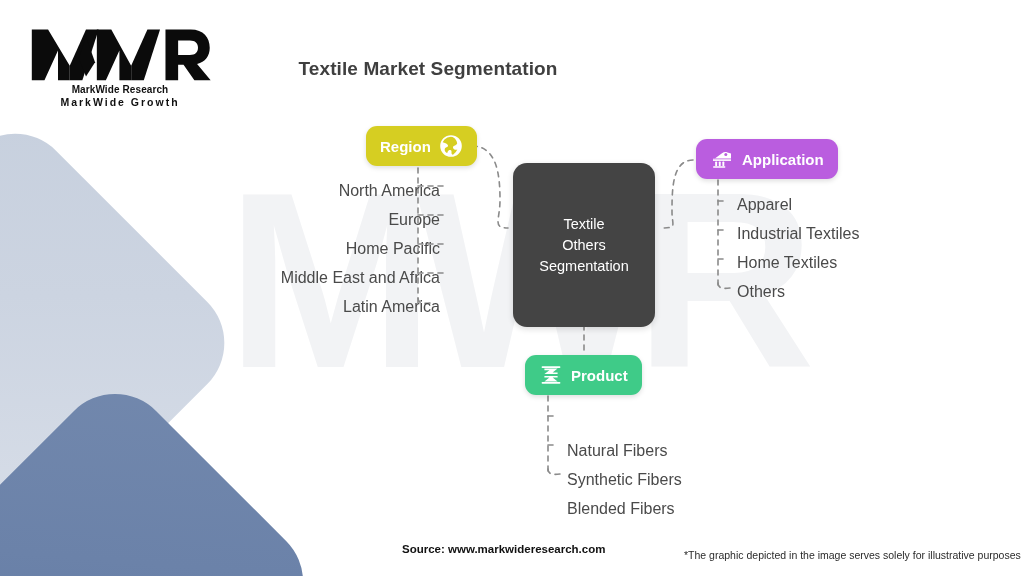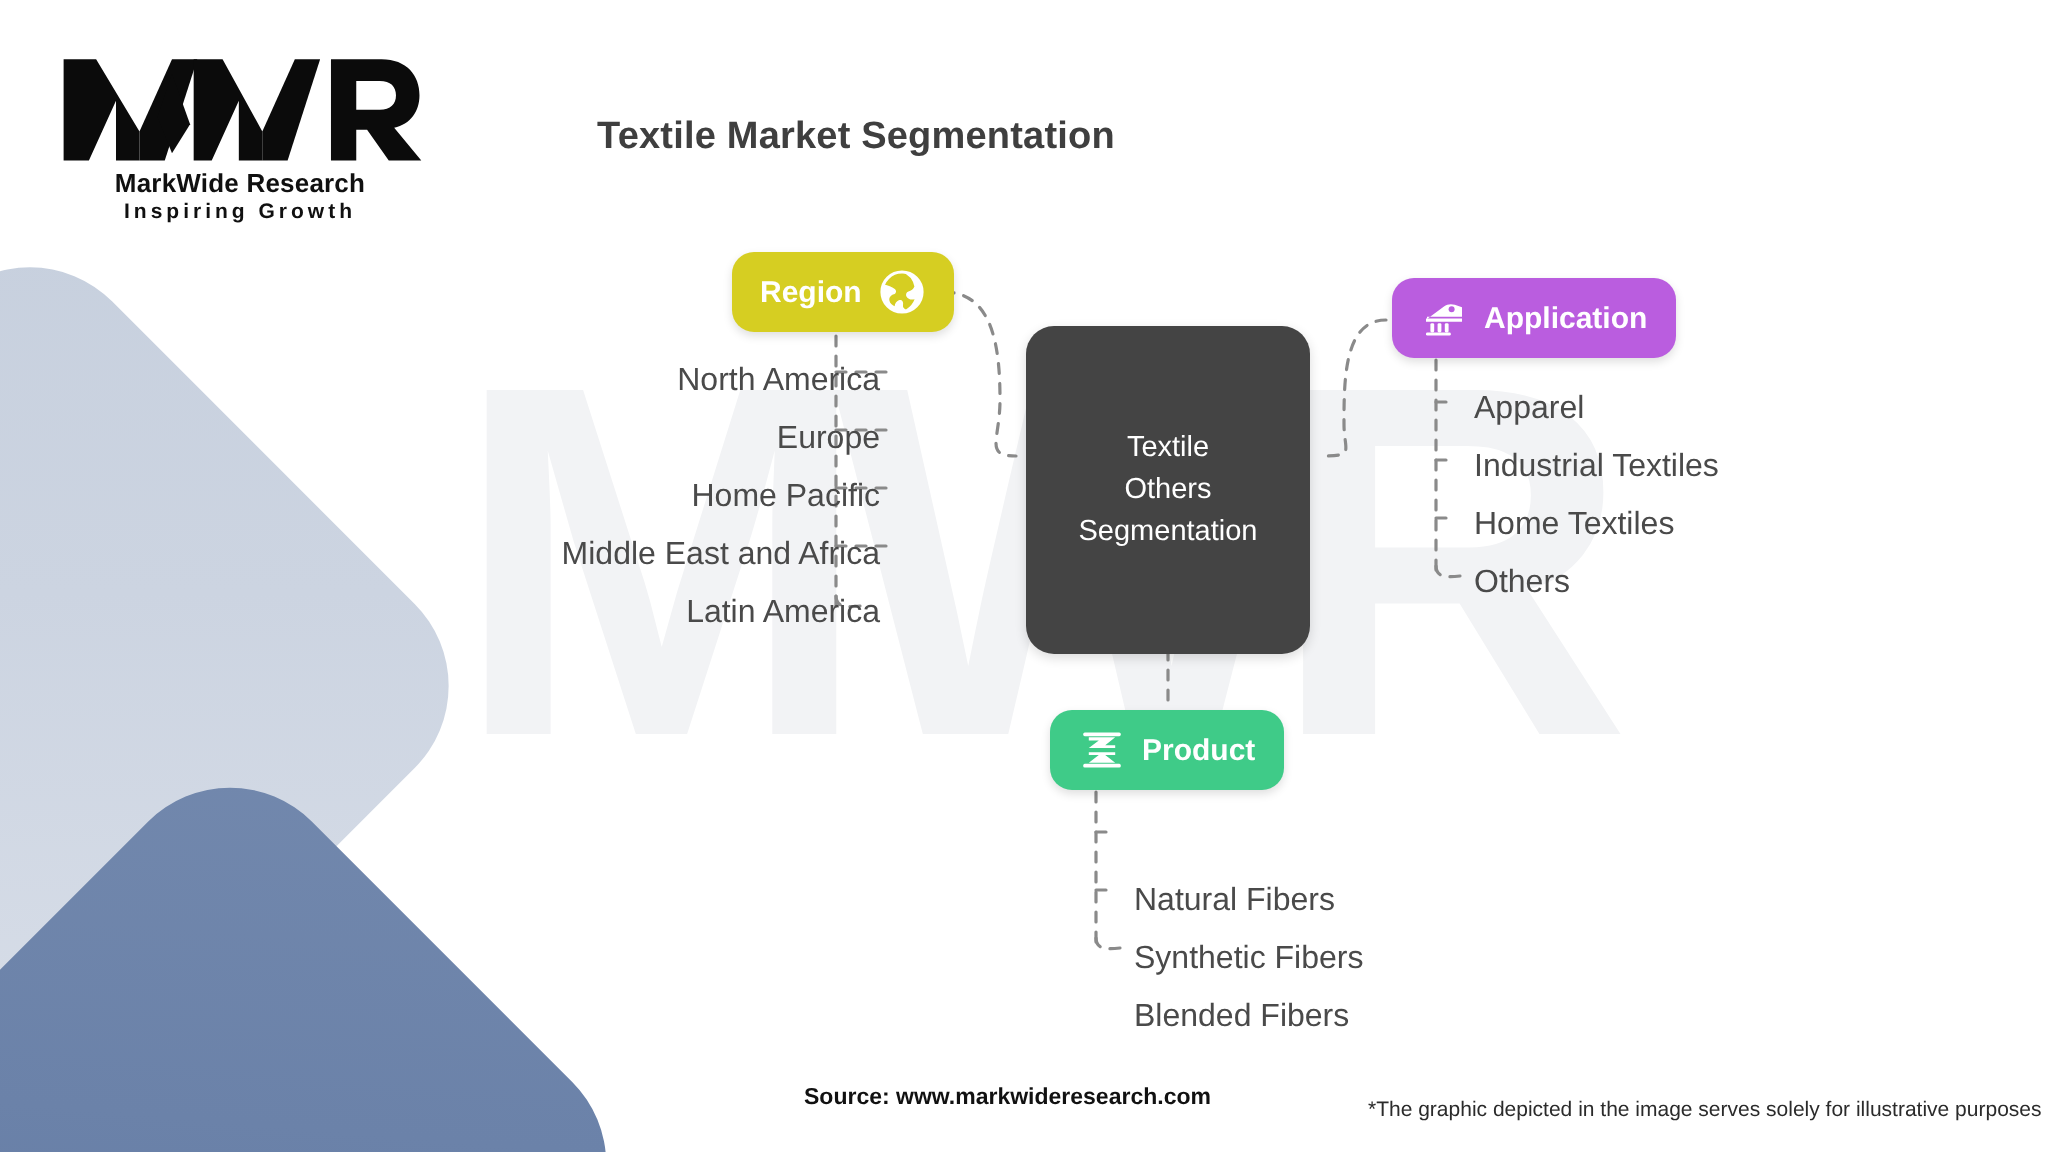--- a/index.html
+++ b/index.html
@@ -62,21 +62,21 @@
     top: 26px;
     width: 180px;
     text-align: center;
   }
   .logo-mark {
     height: 56px;
     display: block;
   }
   .logo-name {
     margin-top: 2px;
-    font-size: 13px;
+    font-size: 10px;
     font-weight: 700;
     color: #101010;
     letter-spacing: 0.1px;
   }
   .logo-tag {
     margin-top: 1px;
     font-size: 10.5px;
     font-weight: 700;
     color: #101010;
     letter-spacing: 2.0px;
@@ -227,21 +227,21 @@
       <g fill="#0b0b0b">
         <path d="M2 60 L2 4 L20 4 L44 44 L44 60 L31 60 L31 27 L16 60 Z"></path>
         <path d="M44 44 L62 4 L76 4 L58 60 L44 60 Z"></path>
         <path d="M62 12 L72 40 L62 56 L54 36 Z"></path>
         <path d="M74 4 L90 4 L112 44 L112 60 L99 60 L99 27 L84 60 L74 60 Z"></path>
         <path d="M112 44 L130 4 L144 4 L126 60 L112 60 Z"></path>
         <path d="M150 4 L178 4 C192 4 199 13 199 24 C199 33 194 40 185 42 L200 60 L182 60 L170 43 L164 43 L164 60 L150 60 Z M164 16 L164 32 L177 32 C183 32 186 29 186 24 C186 19 183 16 177 16 Z"></path>
       </g>
     </svg>
     <div class="logo-name">MarkWide Research</div>
-    <div class="logo-tag">Inspiring Growth</div>
+    <div class="logo-tag">MarkWide Growth</div>
   </div>
 
   <div class="chart-title">Textile Market Segmentation</div>
 
   <svg class="connectors" aria-hidden="true">
     <g fill="none" stroke="#8a8a8a" stroke-width="1.6" stroke-dasharray="5,5" stroke-linecap="round">
 
       <path d="M472 146 C 497 146, 500 175, 500 200 C 500 220, 492 228, 508 228"></path>
 
       <path d="M693 160 C 672 160, 672 190, 672 212 C 672 226, 678 228, 660 228"></path>

